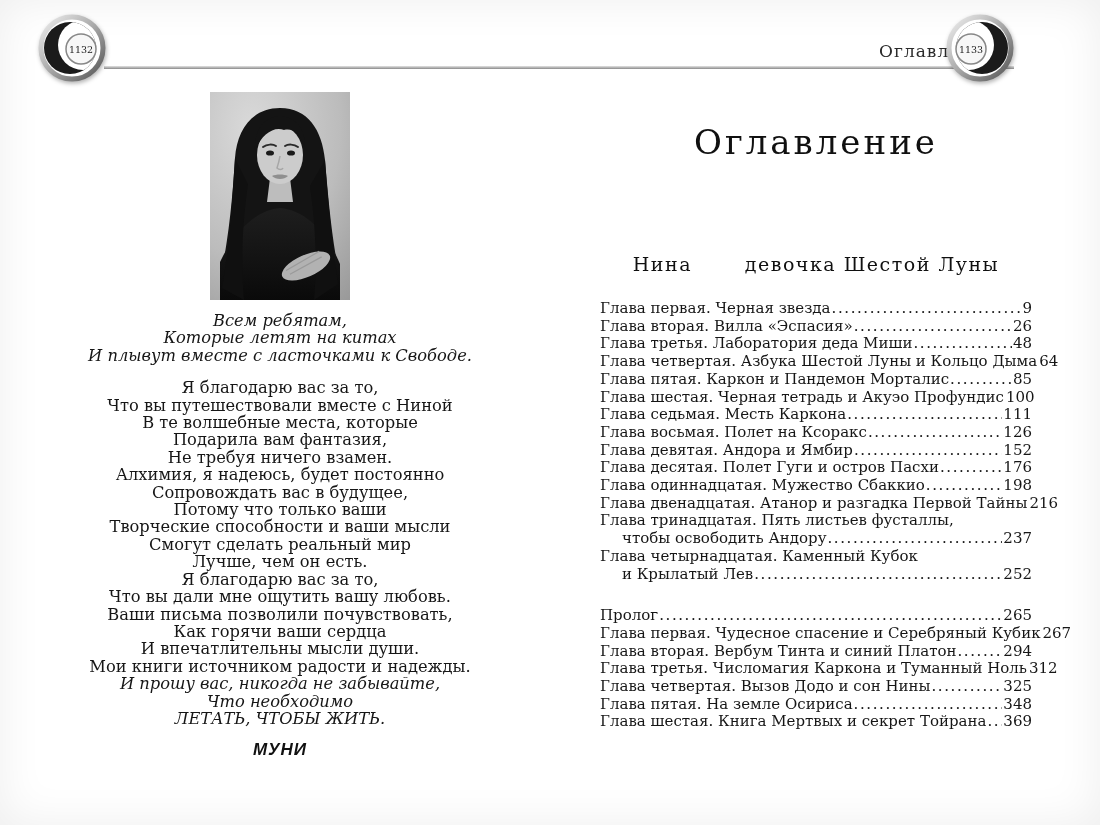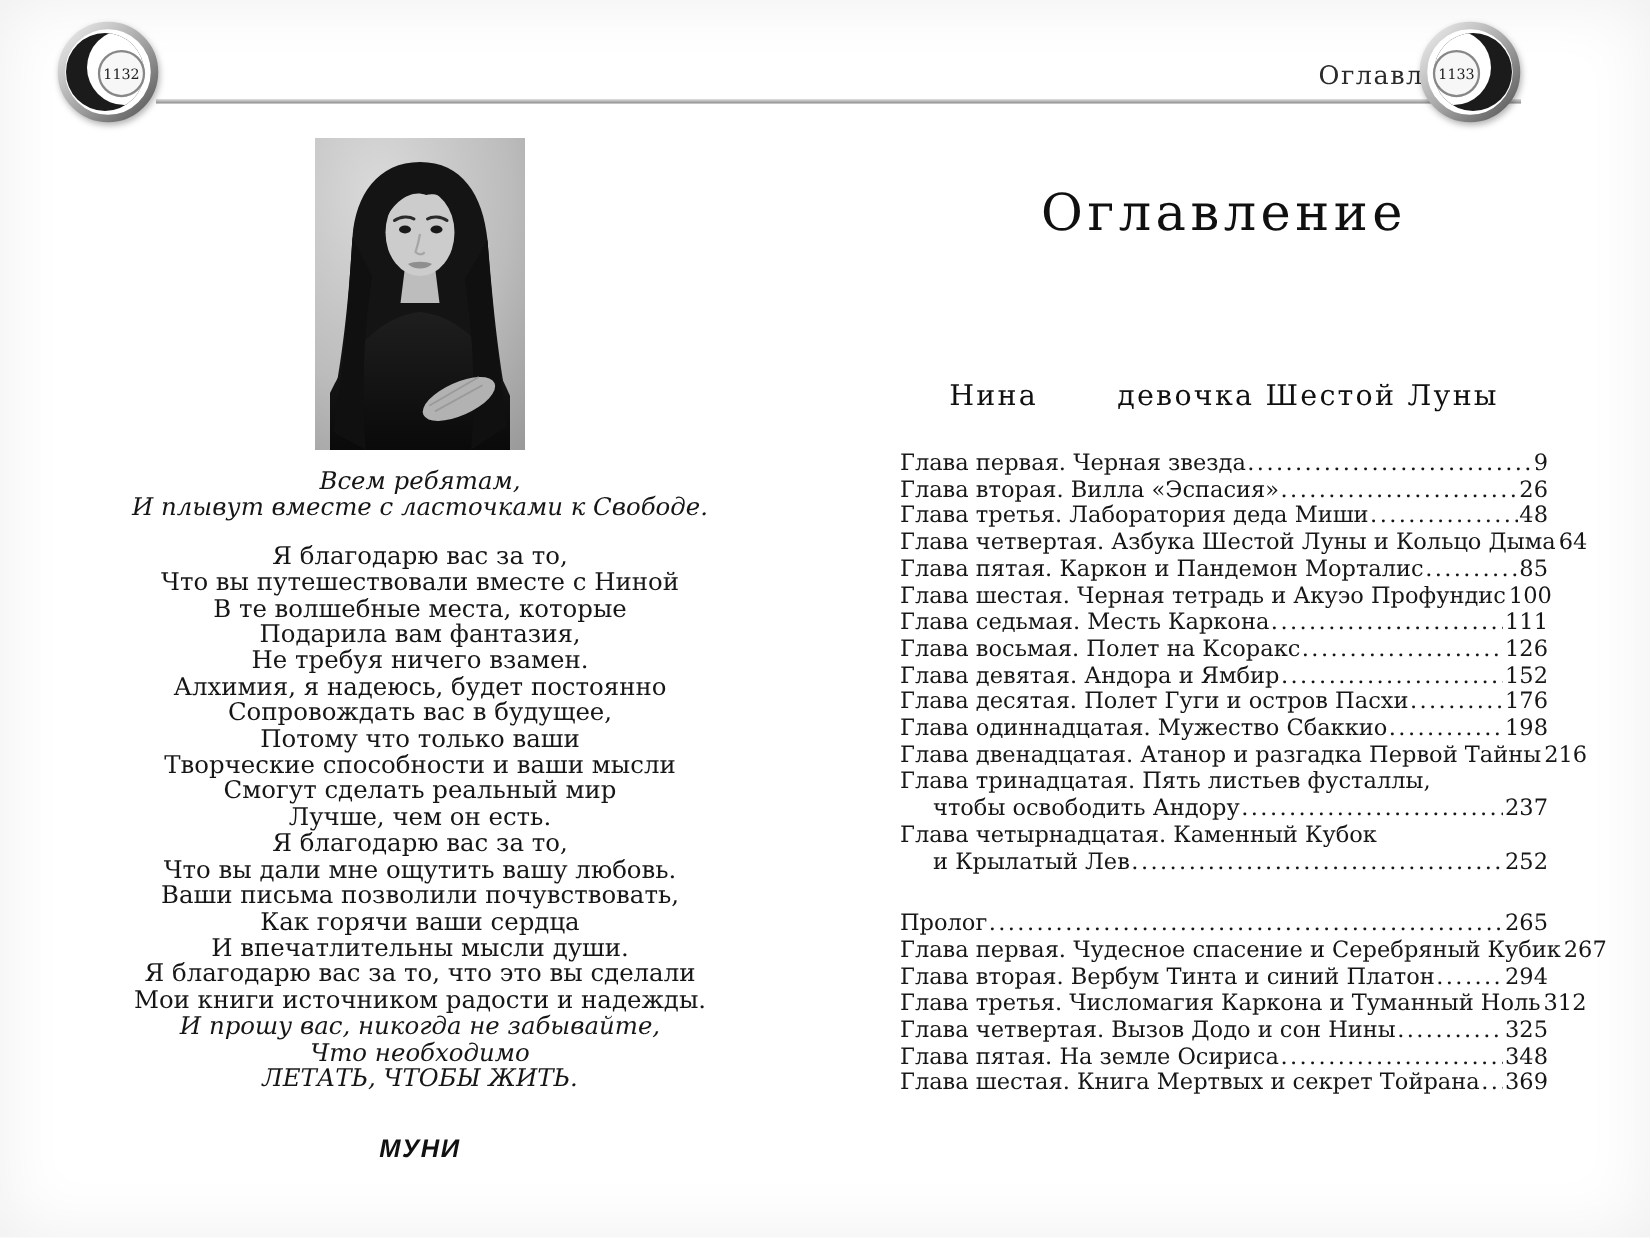--- a/index.html
+++ b/index.html
@@ -26,21 +26,21 @@
   
   .photo{position:absolute;left:210px;top:92px;width:140px;height:208px;}
   .dedication{
     position:absolute;left:40px;top:312px;width:480px;text-align:center;
     font-size:16.3px;line-height:17.4px;color:#161616;
   }
   .ded-group{margin:0;}
   .ded-group.g1{margin-top:15px;text-align:center;}
   .ded-line.italic{font-style:italic;}
   .signature{
-    margin-top:30px;font-family:"Liberation Sans", sans-serif;
+    margin-top:14px;font-family:"Liberation Sans", sans-serif;
     font-weight:bold;font-style:italic;font-size:17px;letter-spacing:1px;color:#111;
   }
 
   
   .right-page{position:absolute;left:600px;top:80px;width:432px;}
   .toc-title{
     margin:42px 0 0 0;text-align:center;font-weight:normal;
     font-size:34px;letter-spacing:3px;color:#101010;line-height:40px;
   }
   .sec-heading{
@@ -145,40 +145,40 @@
         <ellipse cx="96" cy="174" rx="26" ry="11" fill="#b2b2b2"></ellipse>
         <path d="M76,170 L114,166 M78,175 L114,172" stroke="#9a9a9a" stroke-width="1.2" fill="none"></path>
       </g>
     </svg>
   </div>
 
   <div class="dedication" id="dedication">
 
   <div class="ded-group g0">
         <div class="ded-line italic">Всем ребятам,</div>
+        <div class="ded-line italic">Которые летят на китах</div>
         <div class="ded-line italic">И плывут вместе с ласточками к Свободе.</div>
       </div>
       <div class="ded-group g1">
         <div class="ded-line">Я благодарю вас за то,</div>
         <div class="ded-line">Что вы путешествовали вместе с Ниной</div>
         <div class="ded-line">В те волшебные места, которые</div>
         <div class="ded-line">Подарила вам фантазия,</div>
         <div class="ded-line">Не требуя ничего взамен.</div>
         <div class="ded-line">Алхимия, я надеюсь, будет постоянно</div>
         <div class="ded-line">Сопровождать вас в будущее,</div>
         <div class="ded-line">Потому что только ваши</div>
         <div class="ded-line">Творческие способности и ваши мысли</div>
         <div class="ded-line">Смогут сделать реальный мир</div>
         <div class="ded-line">Лучше, чем он есть.</div>
         <div class="ded-line">Я благодарю вас за то,</div>
         <div class="ded-line">Что вы дали мне ощутить вашу любовь.</div>
         <div class="ded-line">Ваши письма позволили почувствовать,</div>
         <div class="ded-line">Как горячи ваши сердца</div>
         <div class="ded-line">И впечатлительны мысли души.</div>
-        <div class="ded-line">Я благодарю вас за то, что это вы сделали</div>
         <div class="ded-line">Мои книги источником радости и надежды.</div>
       </div>
       <div class="ded-group g2">
         <div class="ded-line italic">И прошу вас, никогда не забывайте,</div>
         <div class="ded-line italic">Что необходимо</div>
         <div class="ded-line italic">ЛЕТАТЬ, ЧТОБЫ ЖИТЬ.</div>
       </div>
       <div class="signature">МУНИ</div>
     </div>
 

